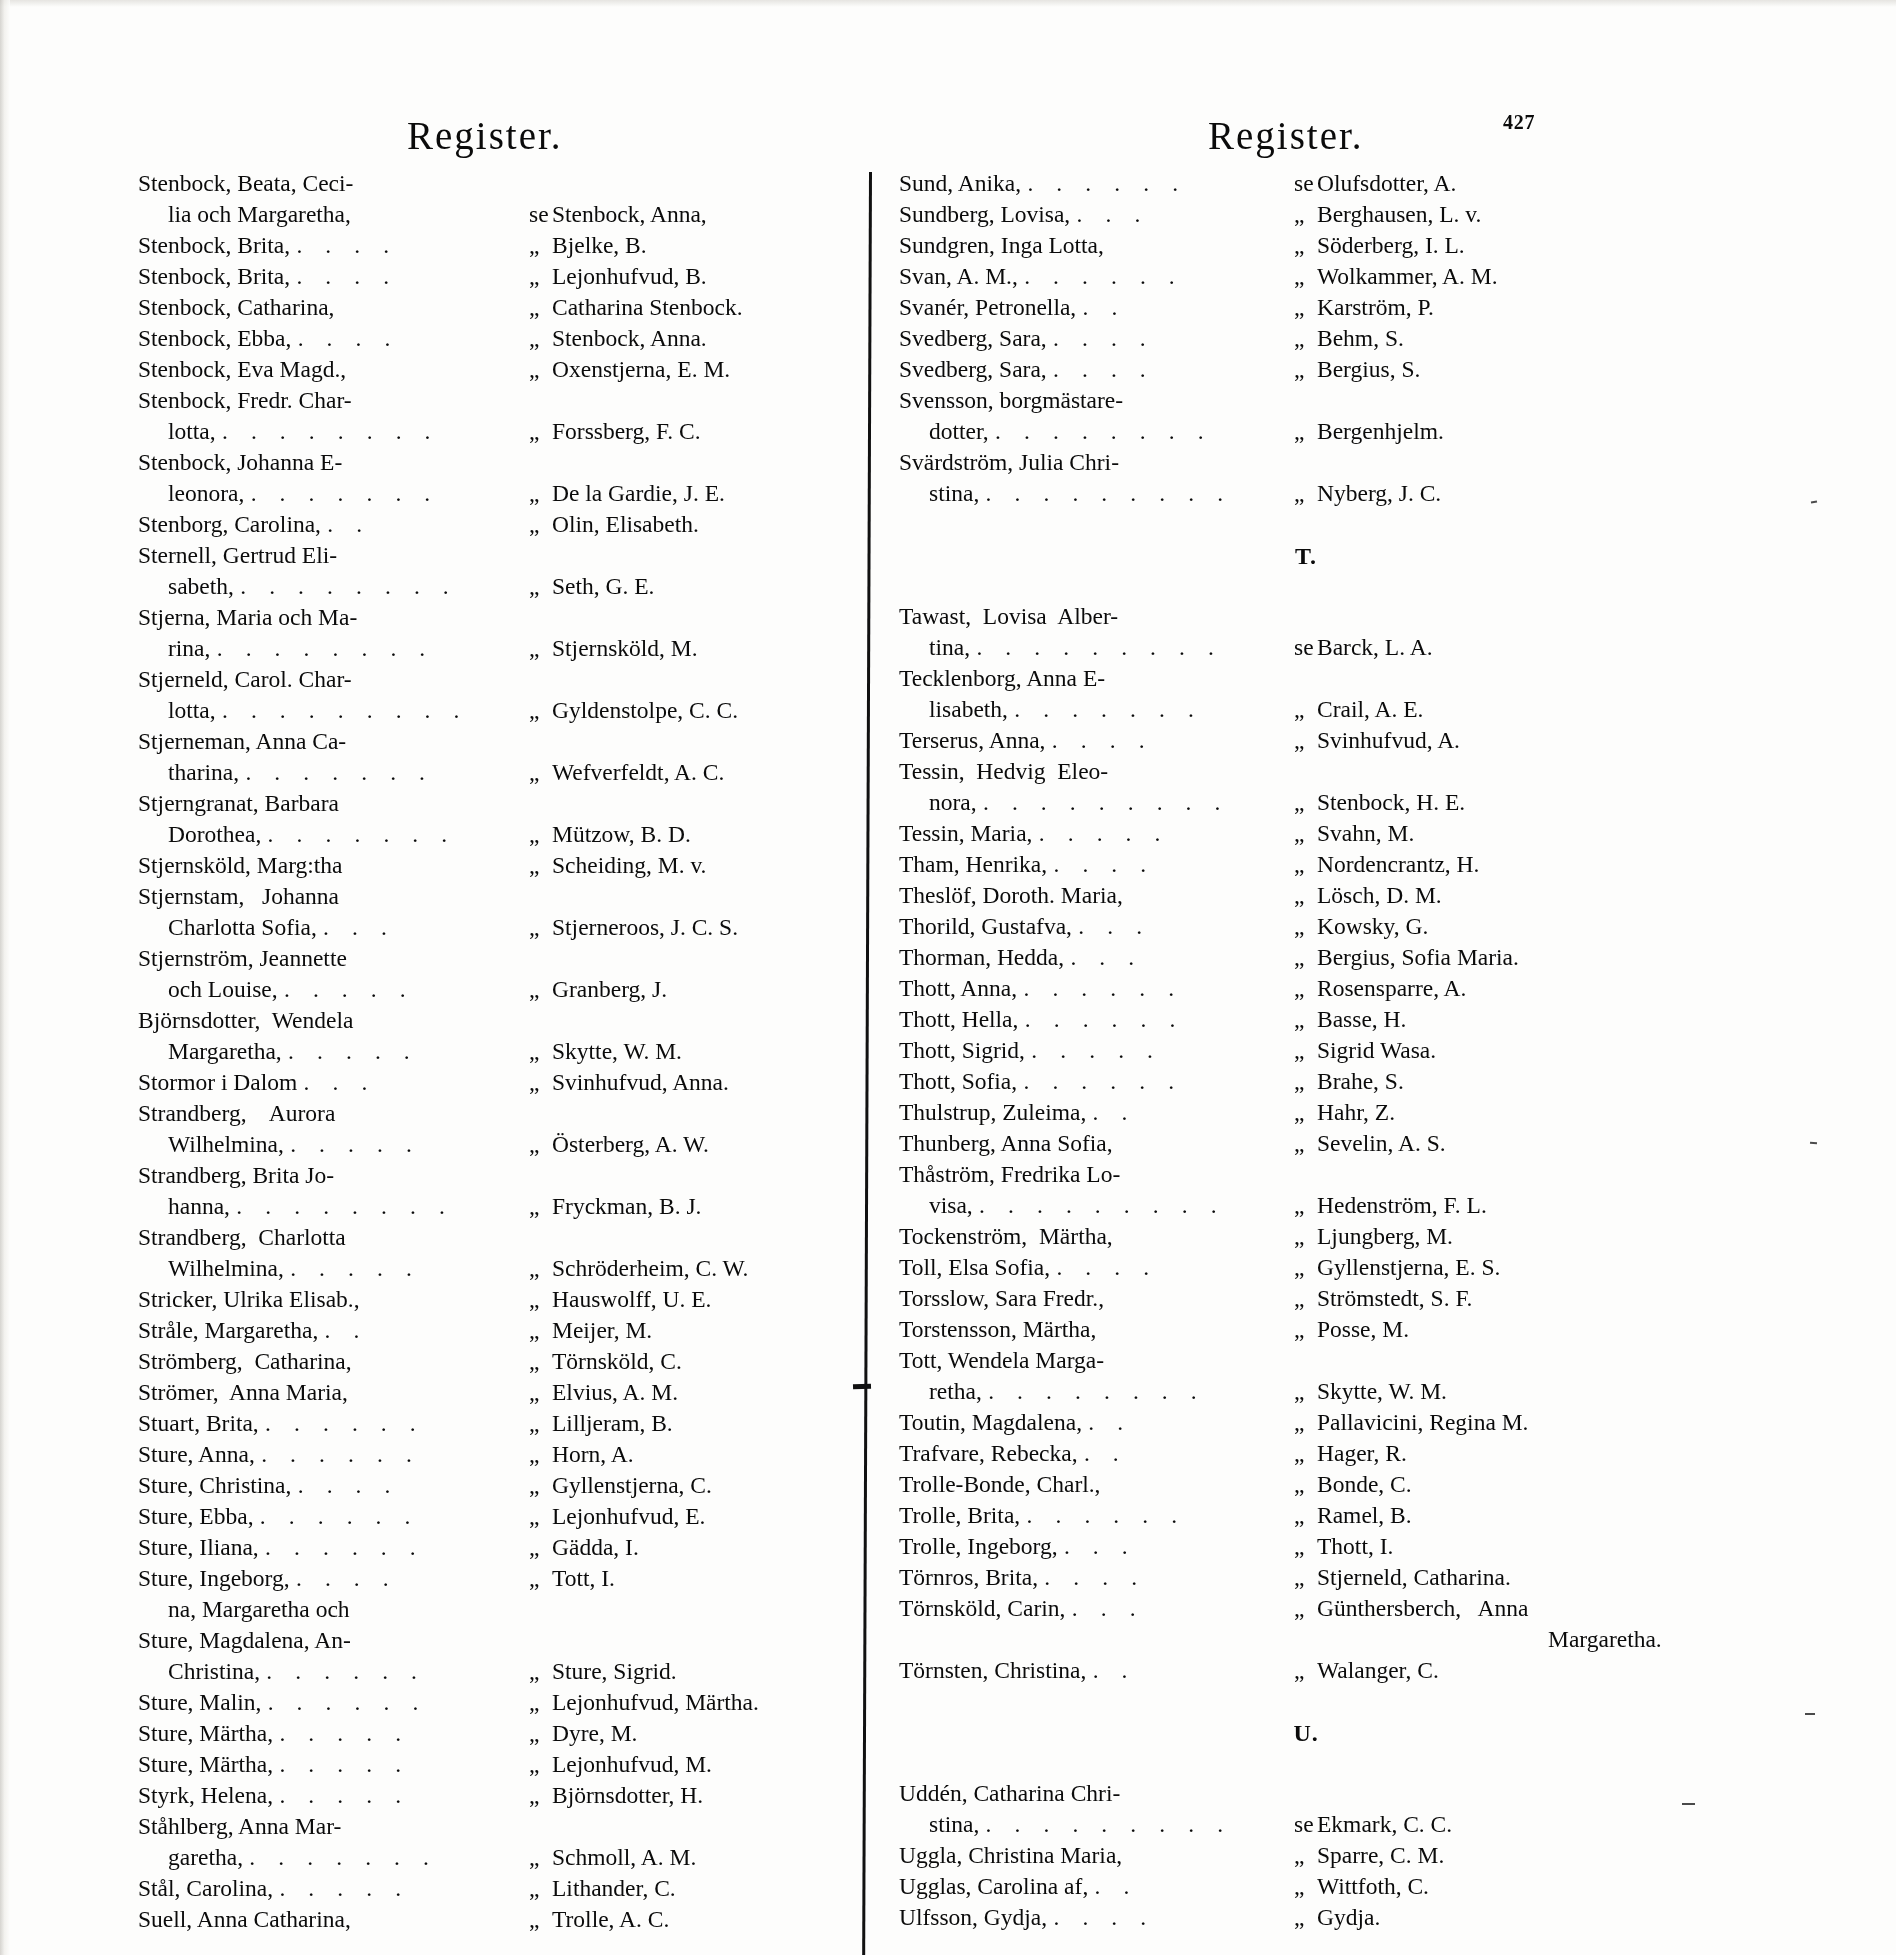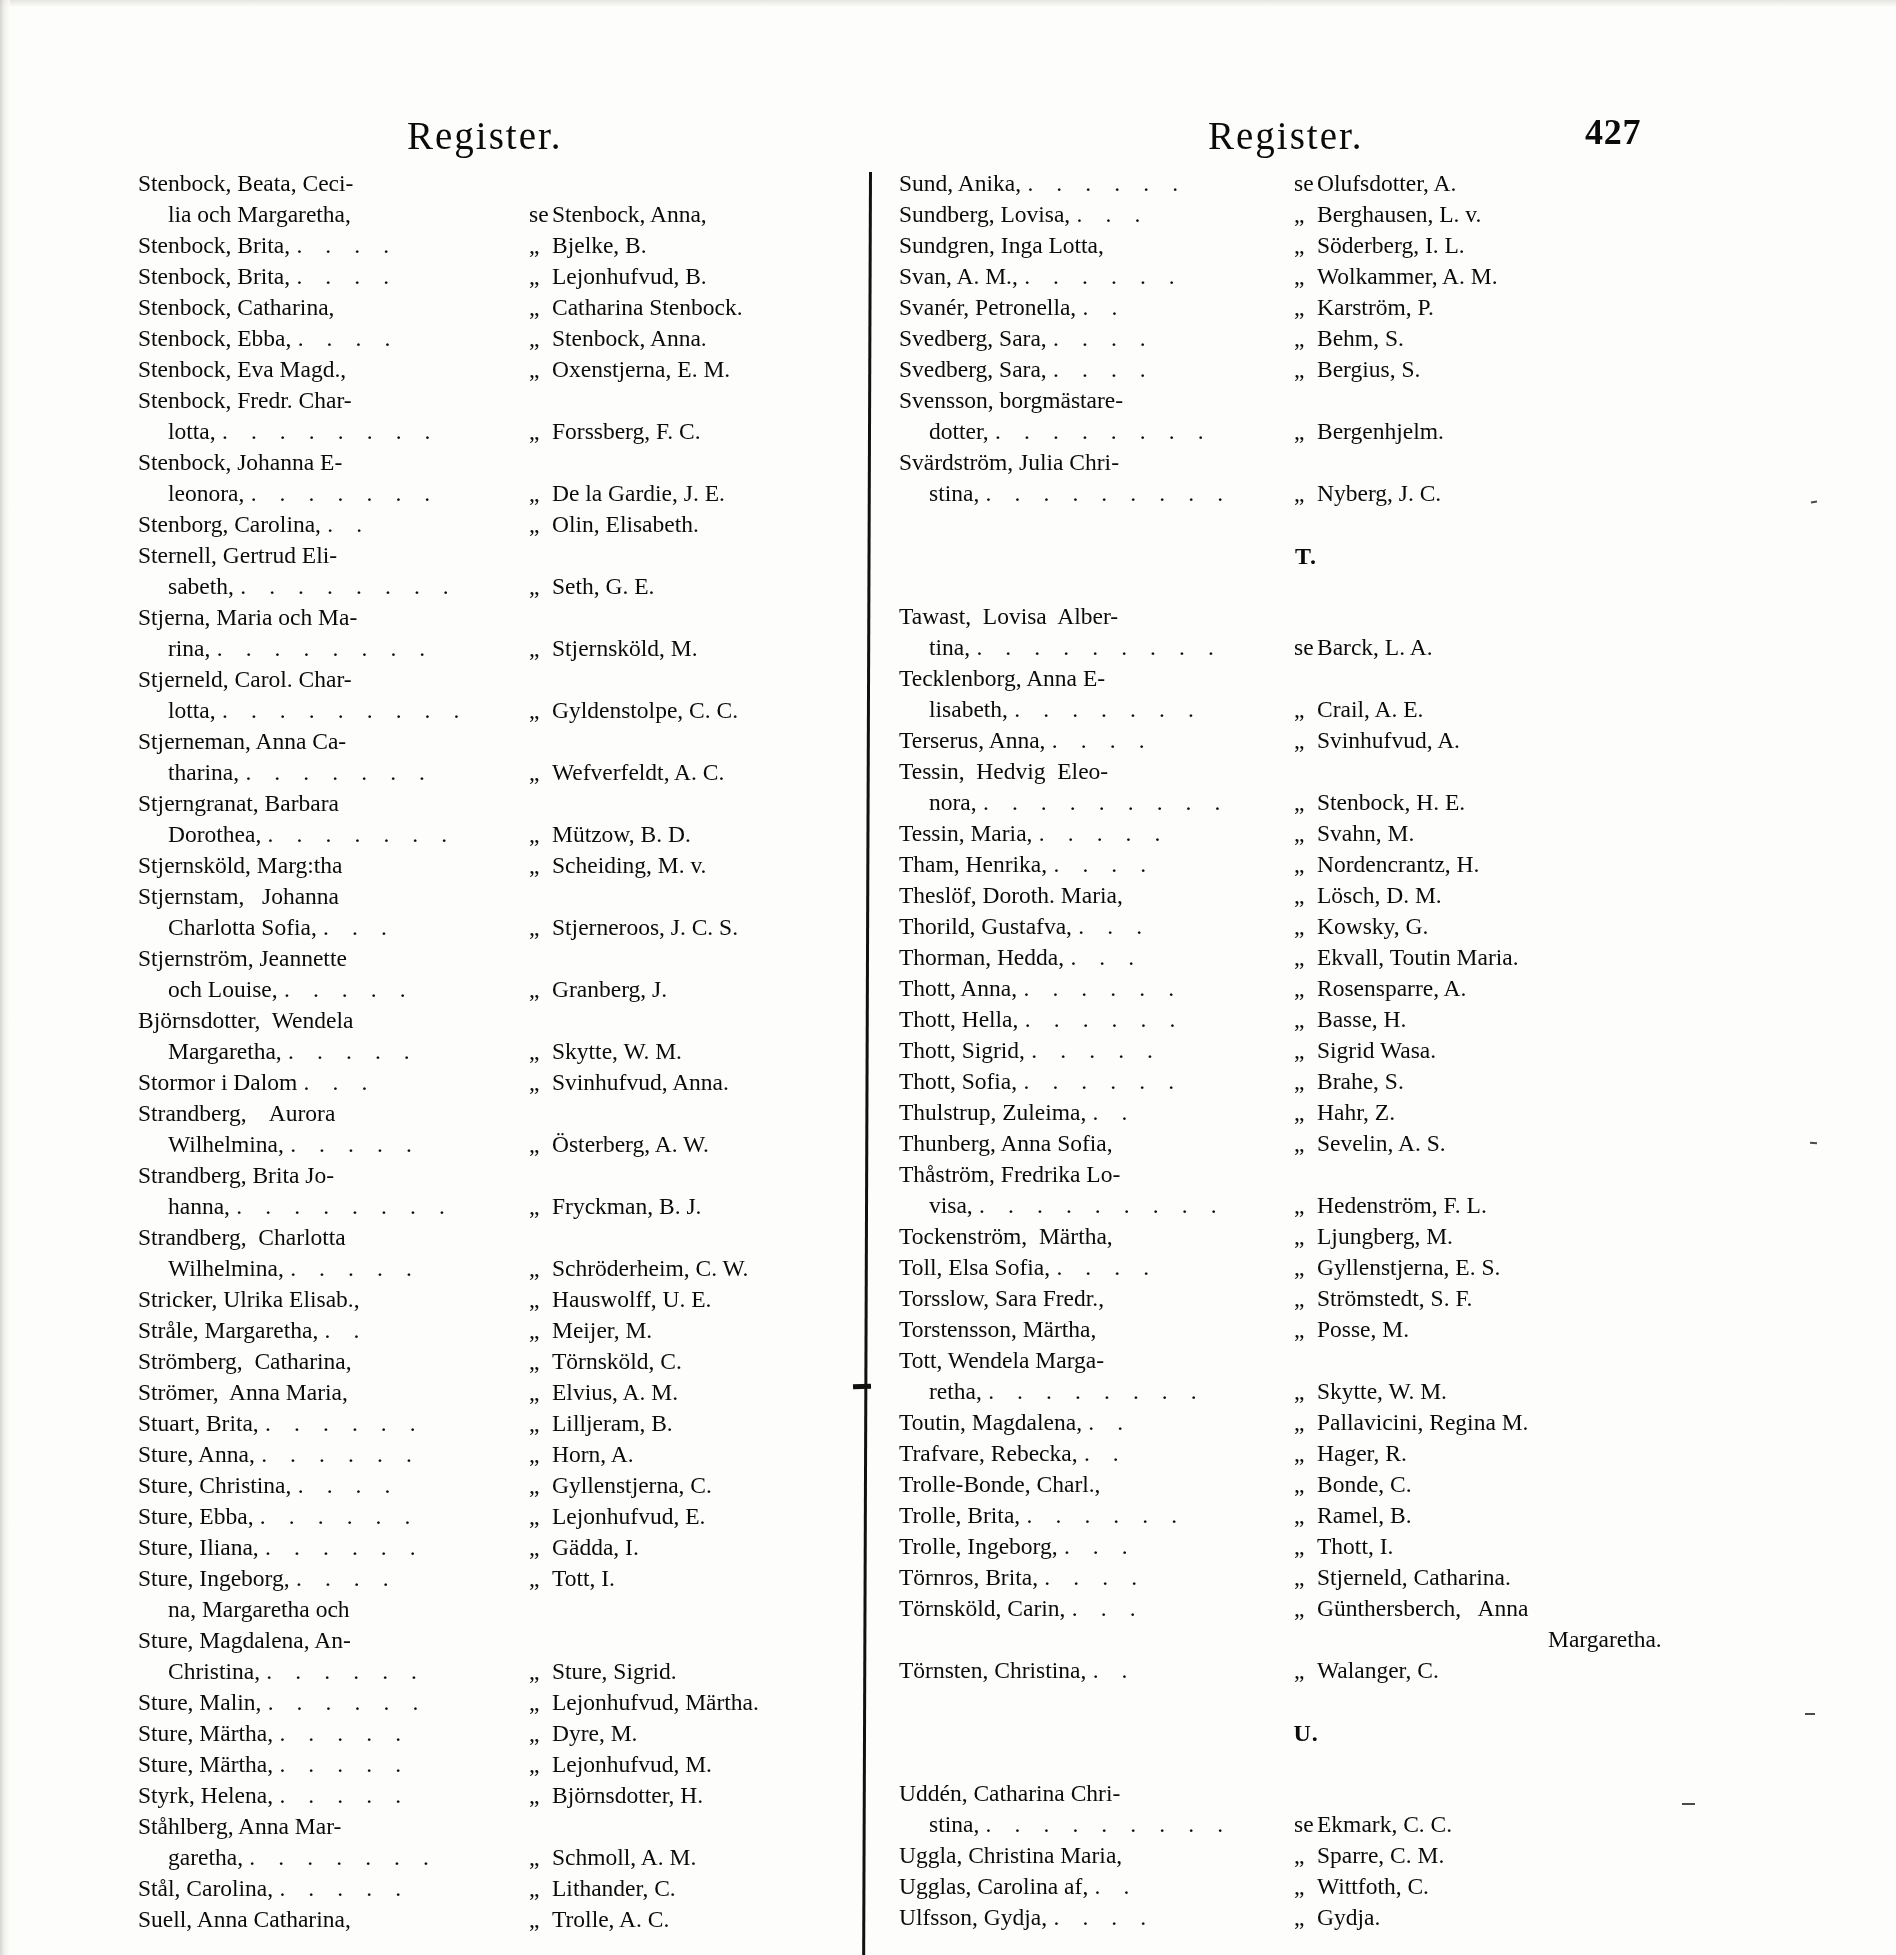--- a/index.html
+++ b/index.html
@@ -50,22 +50,22 @@
     position: absolute;
     font-size: 39px;
     letter-spacing: 2px;
     font-weight: 400;
     white-space: nowrap;
   }
   #head-left  { left: 407px; top: 7.8px; }
   #head-right { left: 1208px; top: 7.8px; }
   #page-number {
     position: absolute;
-    left: 1585px; top: 5.5px;
-    font-size: 36px;
+    left: 1503px; top: 5.5px;
+    font-size: 20px;
     font-weight: 700;
     letter-spacing: 0.8px;
     white-space: nowrap;
   }
 
   
   #columns {
     position: absolute;
     left: 0; right: 0;
     top: 168px;
@@ -828,21 +828,21 @@
             </span>
             <span class="ref"><span class="ref-mark">„</span><span class="ref-text">Kowsky, G.</span></span>
           </div>
         </div>
         <div class="entry">
           <div class="line">
             <span class="lhs">
               <span class="name-text">Thorman, Hedda,</span>
               <span class="leader">. . .</span>
             </span>
-            <span class="ref"><span class="ref-mark">„</span><span class="ref-text">Ekvall, Toutin Maria.</span></span>
+            <span class="ref"><span class="ref-mark">„</span><span class="ref-text">Bergius, Sofia Maria.</span></span>
           </div>
         </div>
         <div class="entry">
           <div class="line">
             <span class="lhs">
               <span class="name-text">Thott, Anna,</span>
               <span class="leader">. . . . . .</span>
             </span>
             <span class="ref"><span class="ref-mark">„</span><span class="ref-text">Rosensparre, A.</span></span>
           </div>

